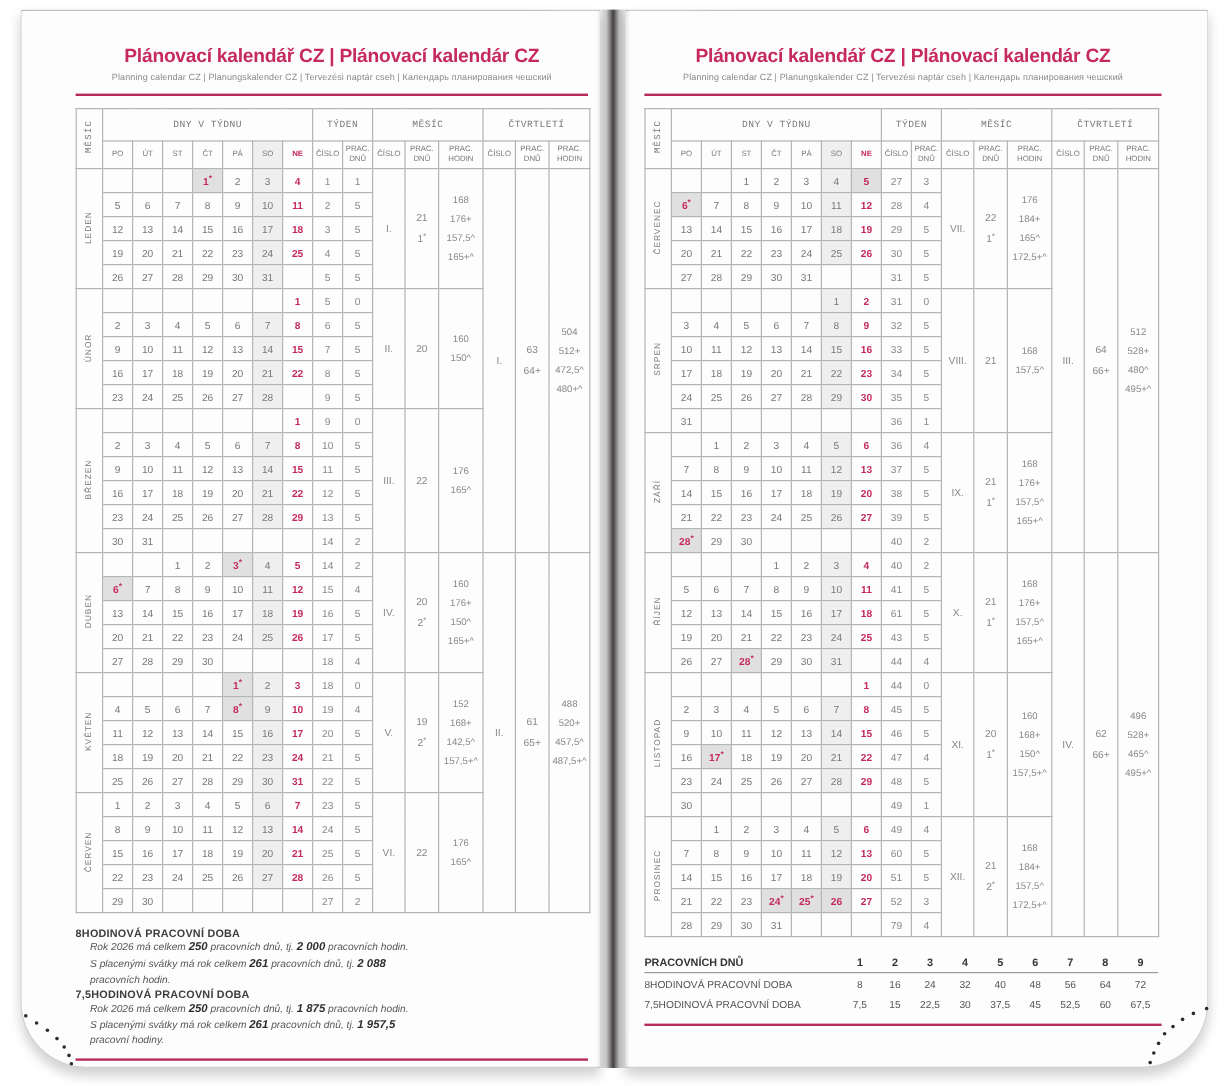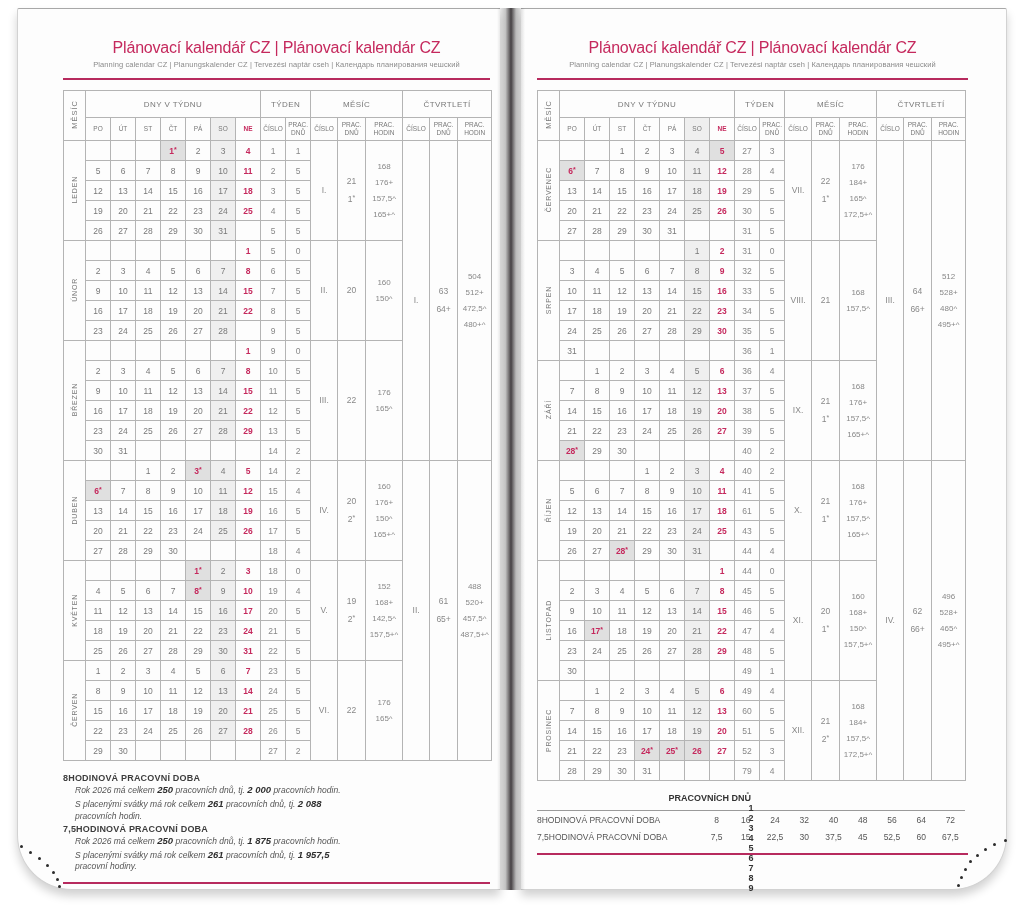--- a/index.html
+++ b/index.html
@@ -18,29 +18,29 @@
         box-shadow:0 6px 10px rgba(0,0,0,.18);box-sizing:border-box;}
   .page-left{left:17px;width:483px;border-radius:2px 0 0 55px;border-right:none;}
   .page-right{left:521px;width:486px;border-radius:0 2px 55px 0;border-left:none;}
   .spine{position:absolute;top:8px;left:497px;width:28px;height:882px;z-index:5;pointer-events:none;
          background:linear-gradient(90deg,rgba(0,0,0,0) 0%,rgba(0,0,0,.22) 30%,rgba(35,30,33,.85) 50%,rgba(0,0,0,.25) 68%,rgba(0,0,0,0) 100%);}
   .content{position:relative;height:100%;box-sizing:border-box;}
   .page-left .content{padding:22px 10px 0 45px;}
   .page-right .content{padding:22px 38px 0 16px;}
 
   .cal-title{margin:8px 0 3px;text-align:center;color:var(--accent);
-             font-size:16px;font-weight:normal;letter-spacing:-.2px;}
+             font-size:16px;font-weight:bold;letter-spacing:-.2px;}
   .cal-subtitle{text-align:center;color:#8b8b8b;font-size:7.5px;margin-bottom:9px;letter-spacing:.1px;}
   .rule{height:2px;background:var(--rule);margin-bottom:10px;}
   .rule-bottom{margin-top:8px;margin-bottom:0;}
 
   .cal-table{border-collapse:collapse;table-layout:fixed;width:428px;}
   .cal-table th,.cal-table td{border:1px solid var(--border);padding:0;text-align:center;
       vertical-align:middle;color:var(--txt);font-weight:normal;overflow:hidden;}
-  .gh{font-size:8px;height:26px;color:#555;letter-spacing:.4px;}
+  .gh{font-size:8px;height:26px;color:#555;letter-spacing:.4px;font-family:Liberation Mono, monospace;}
   .sh{font-size:6.5px;height:22px;line-height:1.2;color:#555;}
   th.sat,td.sat{background:var(--sat-bg);}
   th.sun-h{color:var(--accent);font-weight:bold;}
   .m-side span,.m-name span{writing-mode:vertical-rl;transform:rotate(180deg);display:inline-block;}
   .m-side{font-size:7.5px;color:#555;}
   .m-side span{letter-spacing:1px;}
   .m-name{font-size:7px;color:#777;}
   .m-name span{letter-spacing:.8px;}
   td.day{height:19px;font-size:8.5px;}
   td.sun{color:var(--accent);font-weight:bold;}
@@ -58,21 +58,21 @@
   .legend{width:132px;padding-left:8px;box-sizing:border-box;}
   .legend h3{margin:2px 0 2px;font-size:9px;color:#3d3d3d;}
   .legend .li{display:flex;font-size:8.5px;color:#555;line-height:1.3;margin-bottom:1px;}
   .legend .sym{width:13px;flex:none;color:#555;}
   .legend .ltext{flex:1;}
 
   .wd{margin-top:12px;width:428px;font-size:8.5px;color:#555;}
   .wd-row{display:flex;align-items:center;height:17px;}
   .wd-label{width:165px;text-align:left;}
   .wd-val{flex:1;text-align:center;}
-  .wd-head{font-weight:bold;color:#333;border-bottom:1.5px solid #9a9a9a;font-size:9px;flex-direction:column;}
+  .wd-head{font-weight:bold;color:#333;border-bottom:1.5px solid #9a9a9a;font-size:9px;}
   .wd-head .wd-val{font-weight:bold;}
 
   .dot{position:absolute;width:3px;height:3px;border-radius:50%;background:#2c2c2c;z-index:6;}
 </style>
 </head>
 <body>
 
 <div class="board">
 
   <div class="page page-left">

